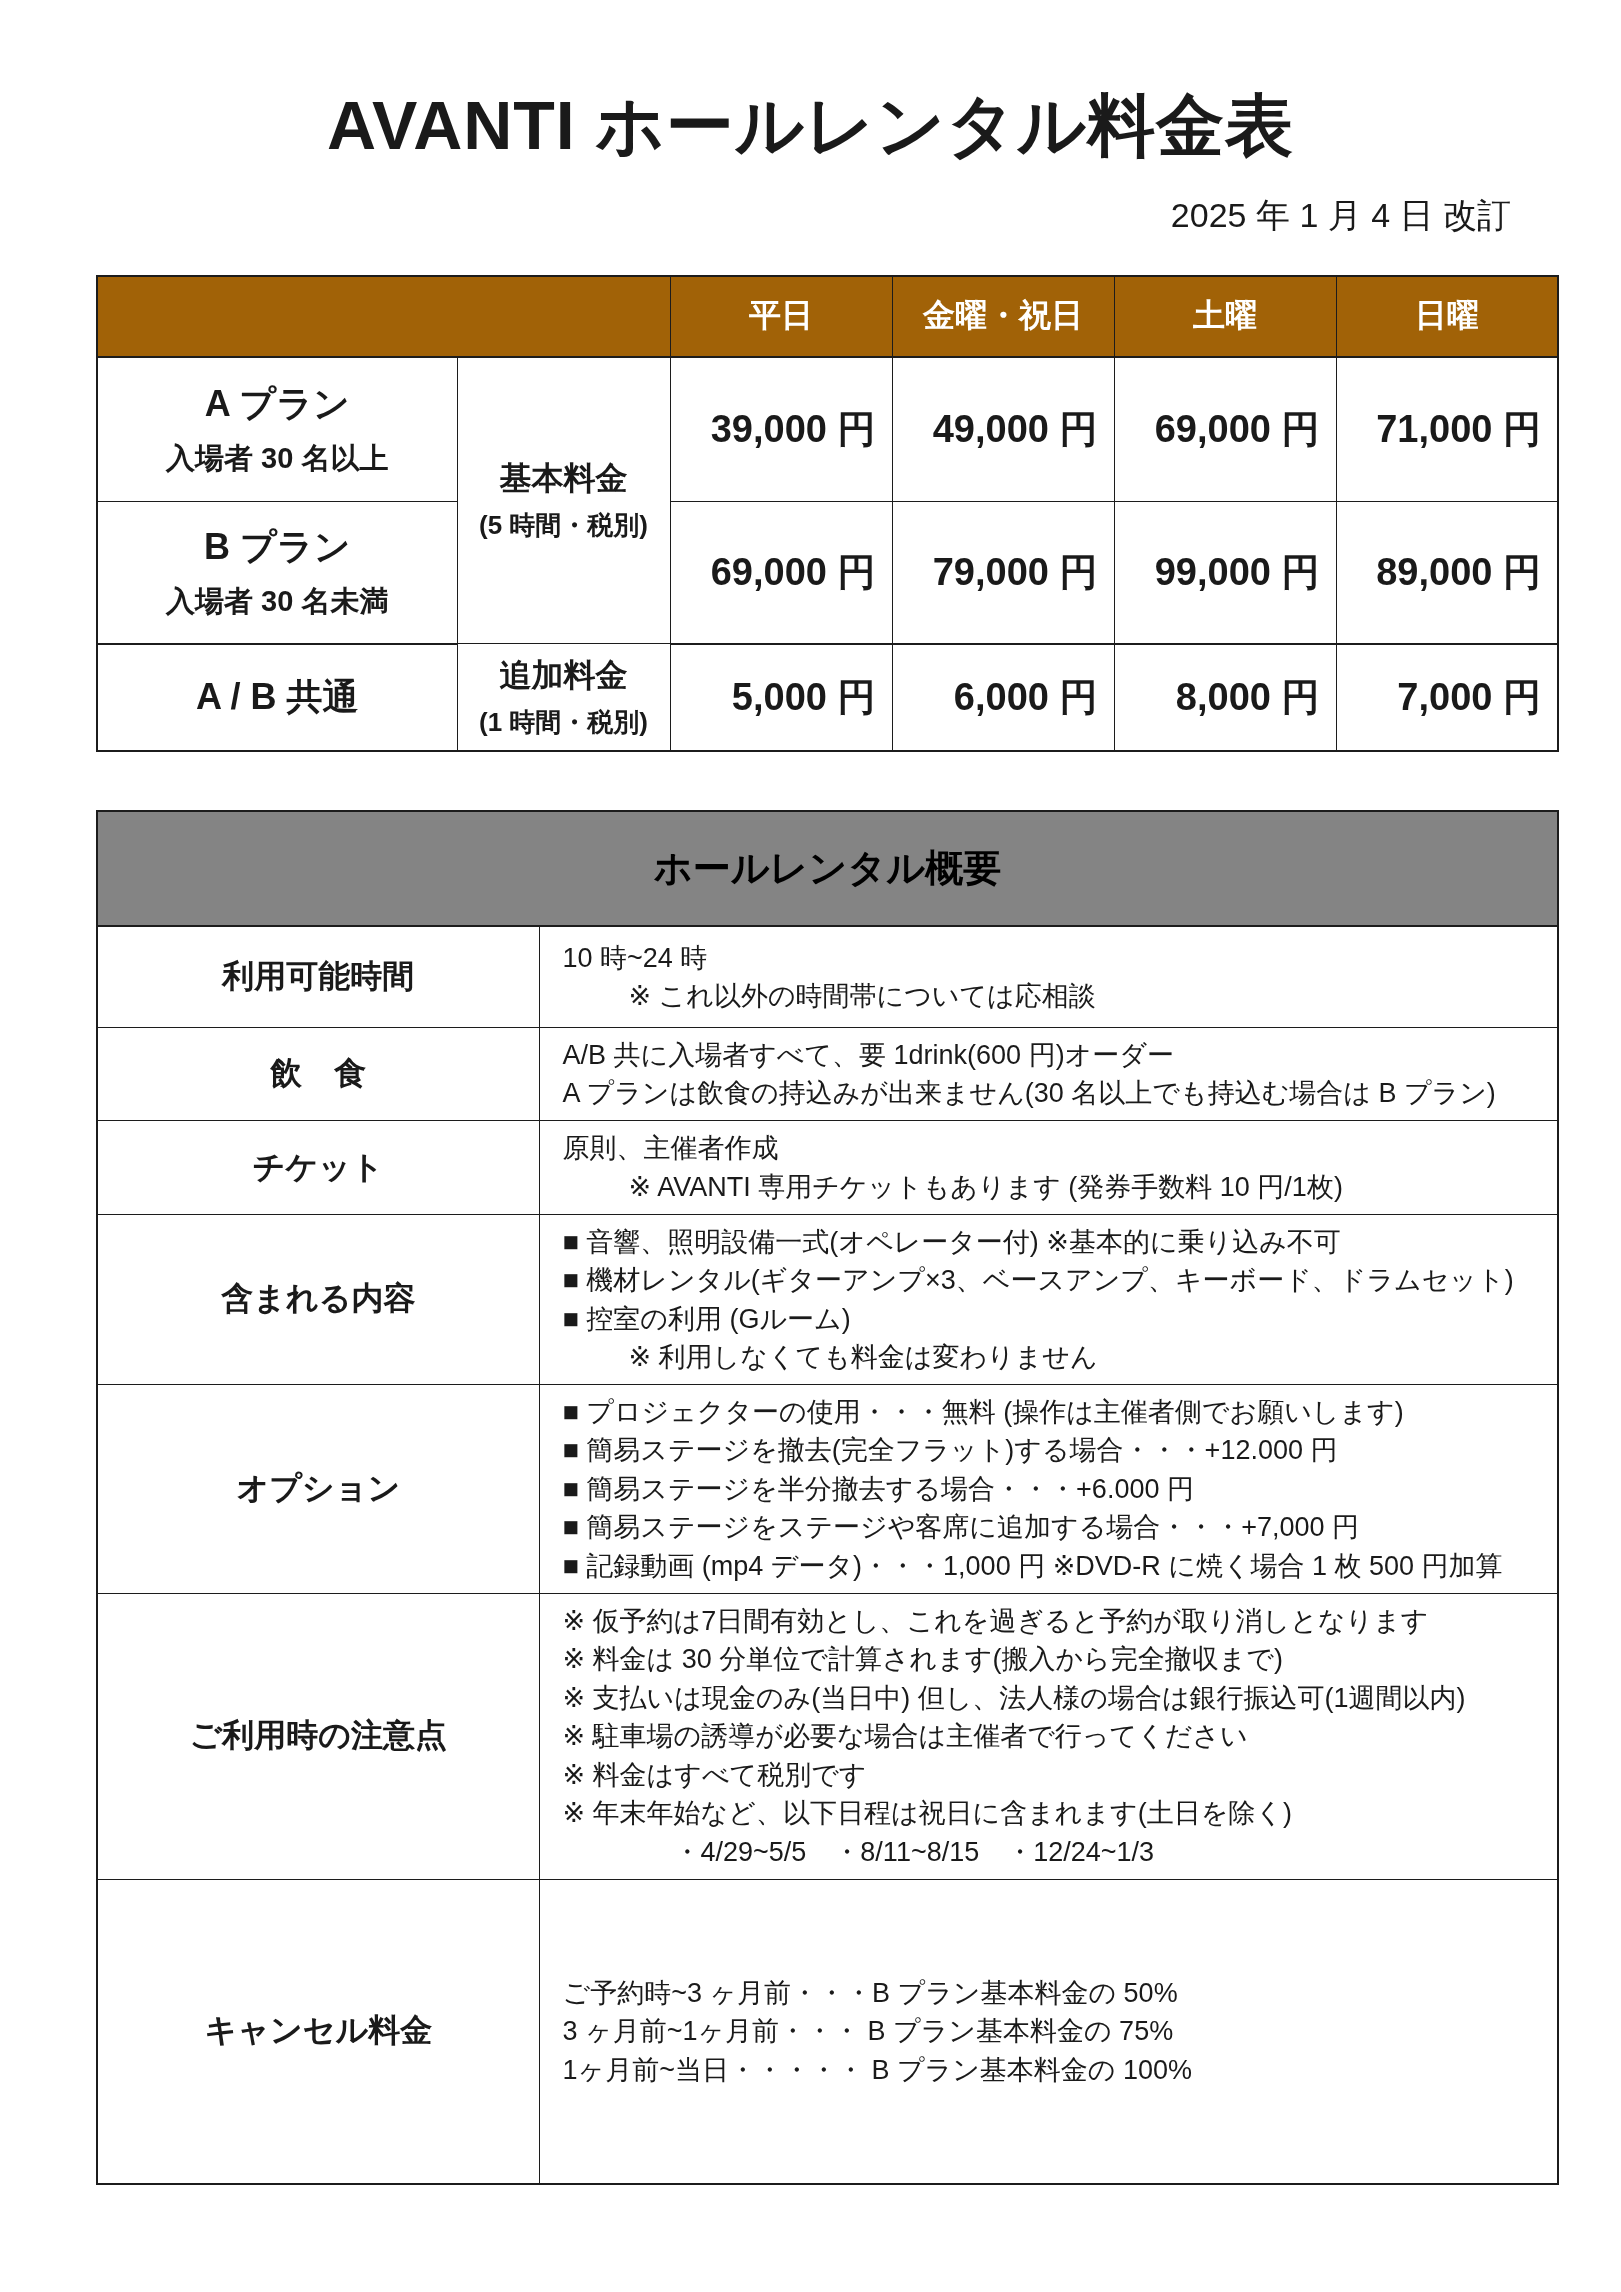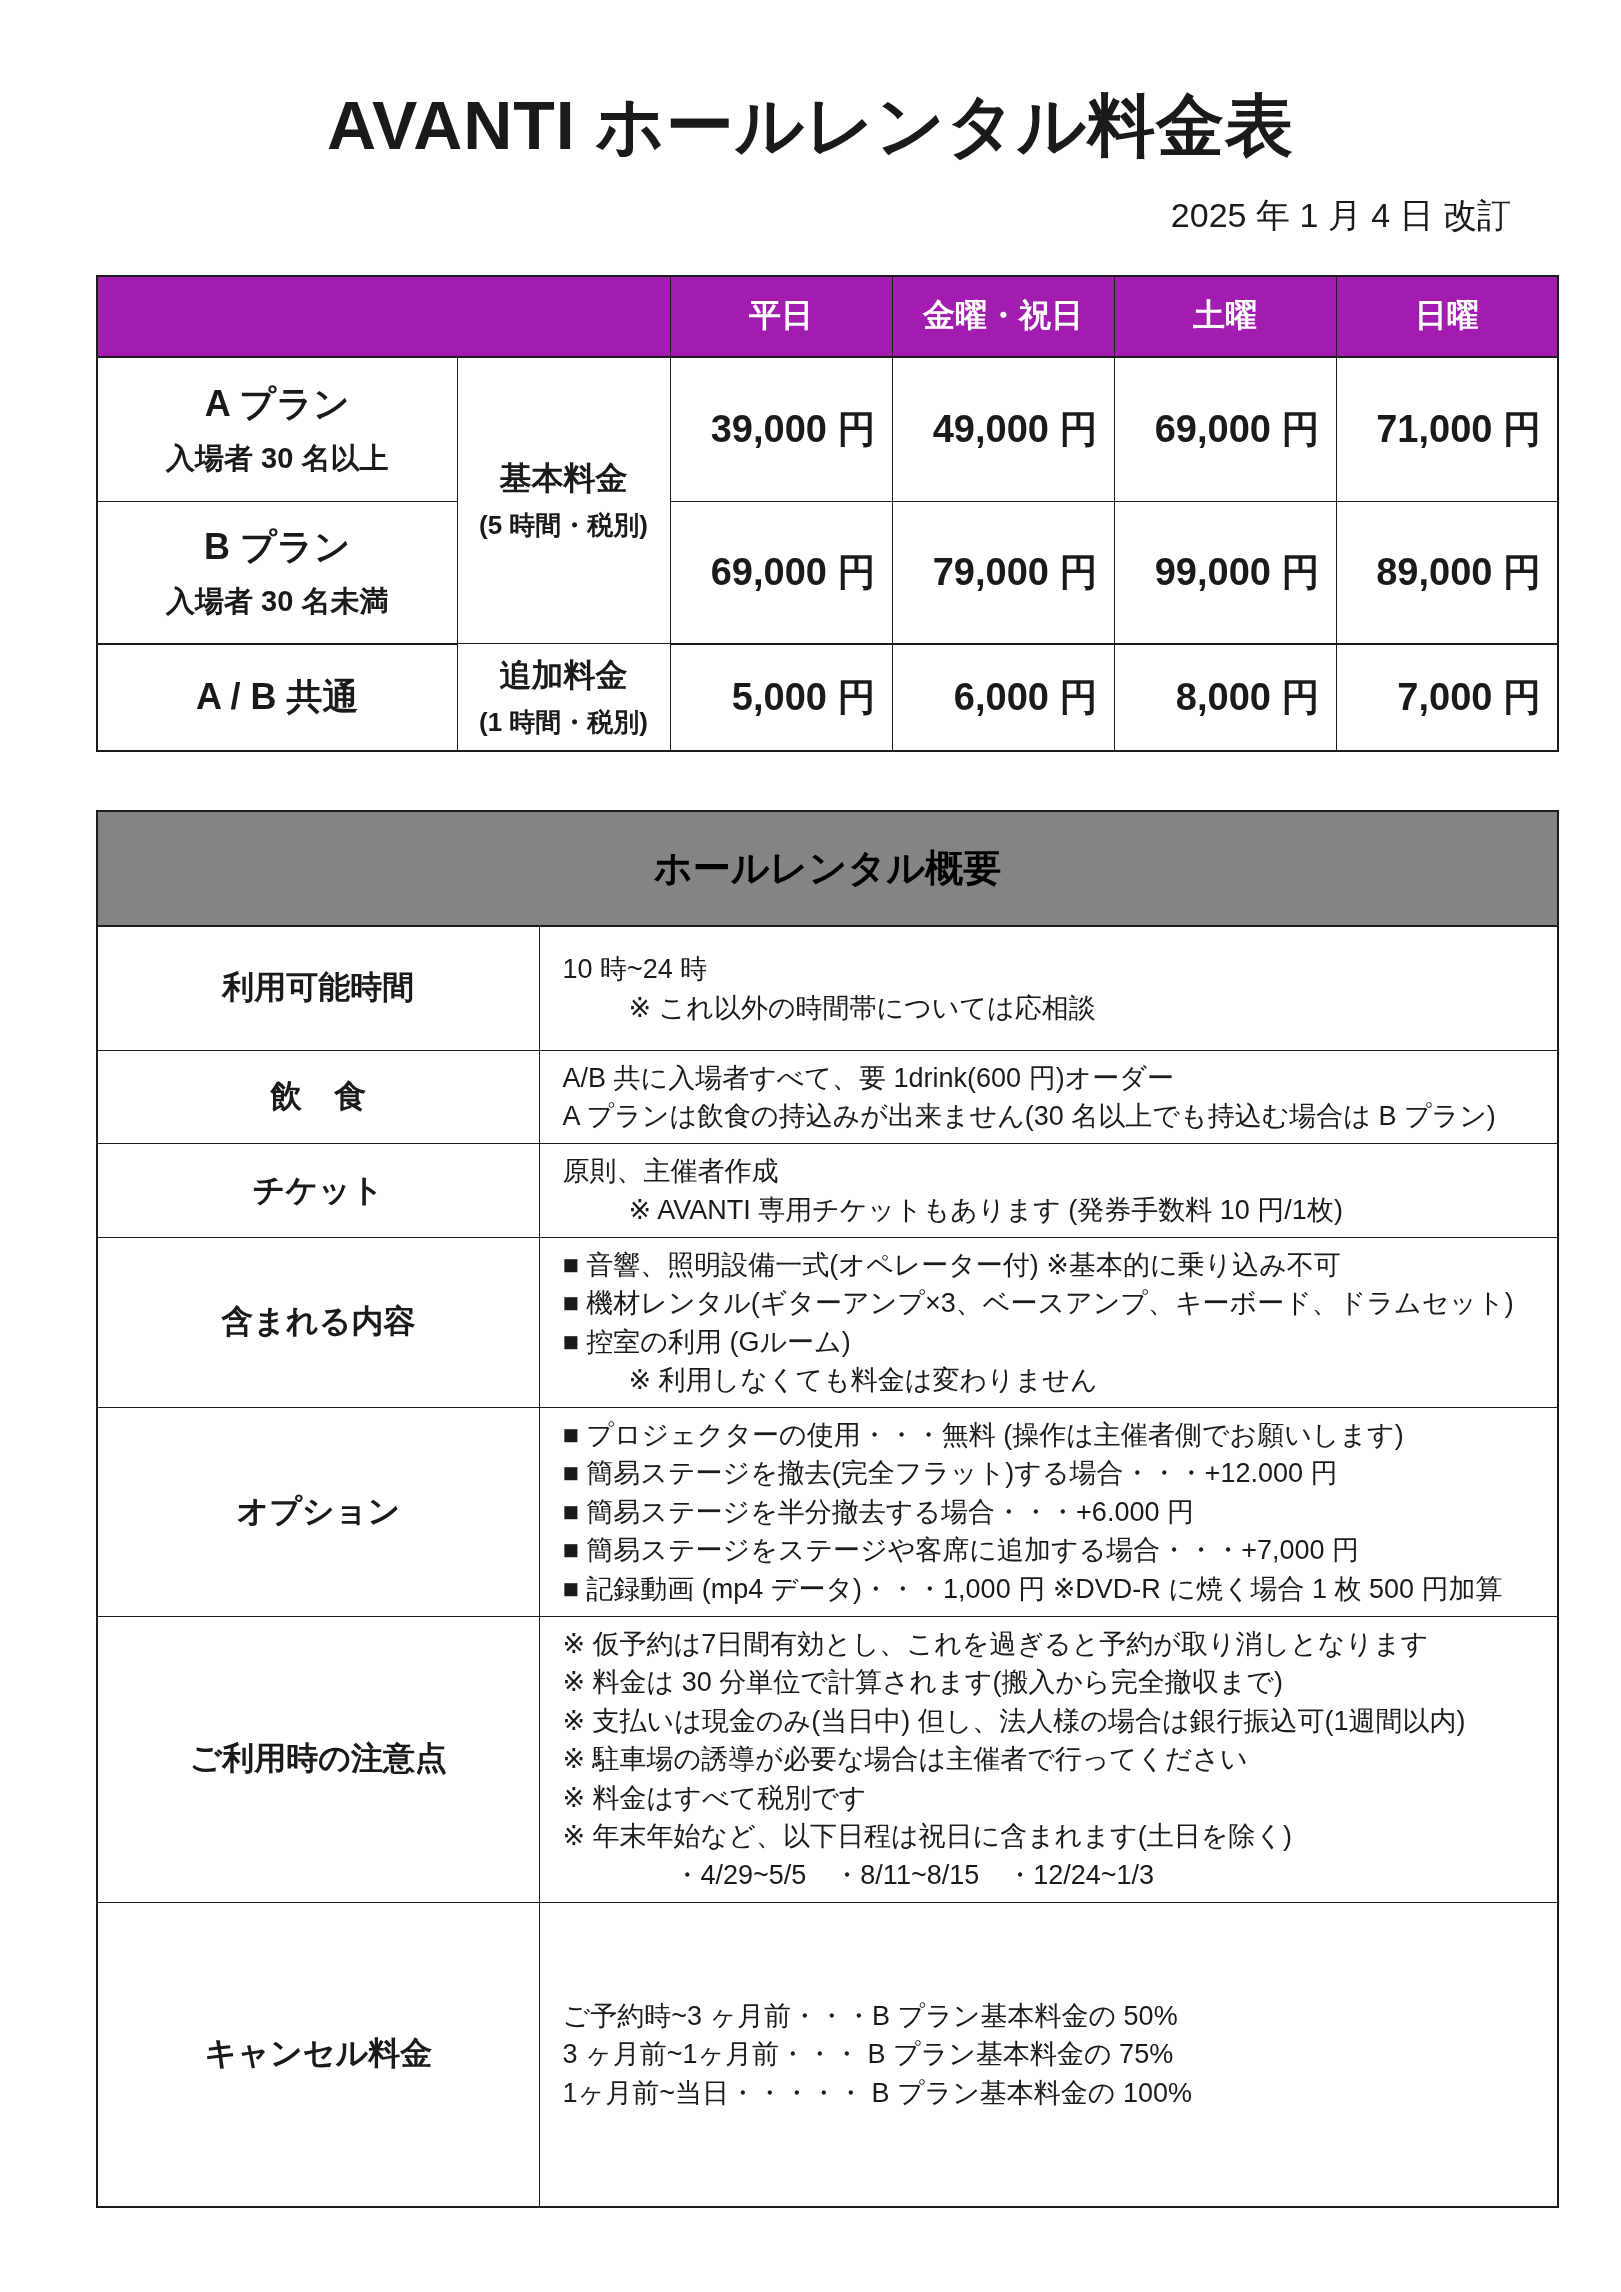--- a/index.html
+++ b/index.html
@@ -18,41 +18,41 @@
   }
   table{
     border-collapse:collapse;table-layout:fixed;
     width:1462px;margin-left:96px;
     border:2.7px solid #1c1c1c;
   }
   th,td{border:1.8px solid #1c1c1c;box-sizing:border-box;}
   
   .t1{margin-top:39px;}
   .t1 thead tr{height:81px;}
-  .t1 thead th{background:#a21caf;border-bottom-width:2.7px;}
+  .t1 thead th{background:#a16207;border-bottom-width:2.7px;}
   .t1 .day{color:#ffffff;font-size:32px;font-weight:bold;text-align:center;}
   .t1 tbody tr:nth-child(1){height:145px;}
   .t1 tbody tr:nth-child(2){height:142px;}
   .t1 tbody tr:nth-child(2) td{border-bottom-width:2.7px;}
   .t1 tbody tr:nth-child(3){height:107px;}
   .plan{text-align:center;vertical-align:middle;}
   .plan-name{font-size:36px;font-weight:bold;}
   .plan-sub{font-size:29px;font-weight:bold;margin-top:10.7px;}
   .fee{text-align:center;vertical-align:middle;}
   .fee-name{font-size:32px;font-weight:bold;}
   .fee-note{font-size:26px;font-weight:bold;margin-top:7.2px;}
   .price{font-size:38px;font-weight:bold;text-align:right;padding-right:16px;vertical-align:middle;}
   
   .t2{margin-top:58px;}
   .t2 thead tr{height:115px;}
   .t2 thead th{
     background:#848484;color:#000000;border-bottom-width:2.7px;
     font-size:38px;font-weight:bold;text-align:center;
   }
-  .t2 tbody tr:nth-child(1){height:125px;margin-top:44px;}
+  .t2 tbody tr:nth-child(1){height:102px;margin-top:44px;}
   .t2 tbody tr:nth-child(2){height:89px;}
   .t2 tbody tr:nth-child(3){height:90px;}
   .t2 tbody tr:nth-child(4){height:89px;}
   .t2 tbody tr:nth-child(5){height:201px;}
   .t2 tbody tr:nth-child(6){height:221px;}
   .t2 tbody tr:nth-child(7){height:305px;}
   .t2 tbody tr:nth-child(8){height:171px;}
   .lbl{font-size:32px;font-weight:bold;text-align:center;vertical-align:middle;}
   .content{vertical-align:middle;padding:5.4px 9px 5.4px 23px;}
   .line{font-size:27px;line-height:34px;margin:4.5px 0;white-space:nowrap;}

